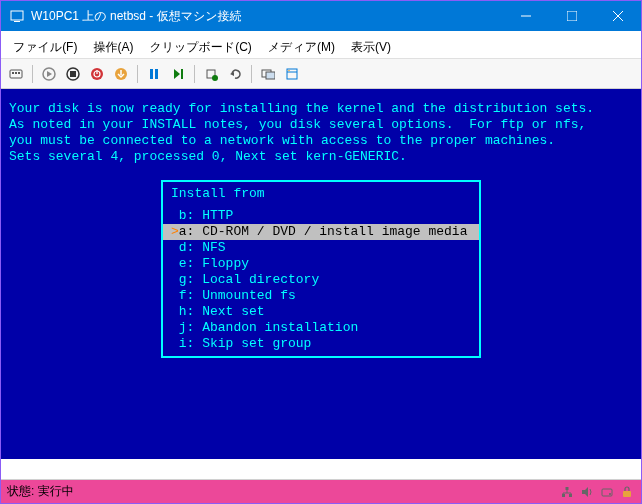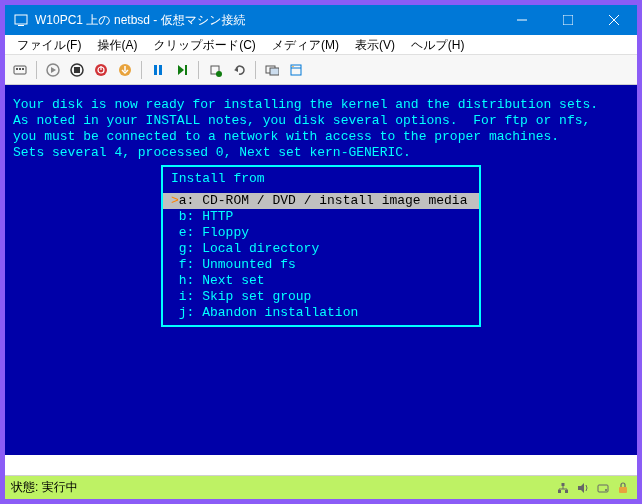--- a/index.html
+++ b/index.html
@@ -1,35 +1,35 @@
 <!DOCTYPE html>
 <html><head>
 <meta charset="utf-8">
 <style>
 * { margin: 0; padding: 0; box-sizing: border-box; }
 body { font-family: "Segoe UI", "Meiryo UI", sans-serif; font-size: 12px; background: #fff; }
-.window { width: 642px; height: 504px; border: 5px solid #8b5cf6; display: flex; flex-direction: column; }
+.window { width: 642px; height: 504px; border: 1px solid #8b5cf6; display: flex; flex-direction: column; }
 .titlebar { background: #0078d7; color: #fff; height: 30px; display: flex; align-items: center; padding-left: 8px; }
 .titlebar-icon { width: 16px; height: 16px; margin-right: 6px; display: flex; align-items: center; justify-content: center; }
 .titlebar-title { flex: 1; font-size: 12px; }
 .titlebar-btns { display: flex; height: 100%; }
 .tbtn { width: 46px; height: 100%; display: flex; align-items: center; justify-content: center; color: #fff; }
-.menubar { background: #fff; height: 20px; display: flex; align-items: flex-start; padding: 0 4px; border-bottom: 1px solid #e0e0e0; }
+.menubar { background: #fff; height: 28px; display: flex; align-items: flex-end; padding: 0 4px; border-bottom: 1px solid #e0e0e0; }
 .mitem { padding: 2px 8px; font-size: 12px; }
 .toolbar { background: #f7f7f7; height: 30px; display: flex; align-items: center; padding: 0 4px; gap: 2px; border-bottom: 1px solid #d0d0d0; }
 .tool { width: 22px; height: 22px; display: flex; align-items: center; justify-content: center; border-radius: 2px; }
 .sep { width: 1px; height: 18px; background: #c0c0c0; margin: 0 3px; }
 .terminal { flex: 1; background: #0000a8; color: #00ffff; font-family: "Courier New", monospace; font-size: 13px; line-height: 16px; padding: 12px 8px 8px 8px; overflow: hidden; position: relative; }
 .term-text { white-space: pre; }
-.menu-box { border: 2px solid #00ffff; margin: 4px auto 0; width: 320px; padding: 4px 0; }
+.menu-box { border: 2px solid #00ffff; margin: 15px auto 0; width: 320px; padding: 4px 0; }
 .menu-title { padding: 0 8px 6px; }
 .menu-item { padding: 0 8px; white-space: pre; }
 .menu-item.selected { background: #c0c0c0; color: #000; }
 .menu-item .cursor { color: #ff8000; }
-.statusbar { height: 24px; background: #bef264; border-top: 1px solid #d0d0d0; display: flex; align-items: center; padding: 0 6px; font-size: 12px; margin-top: 20px; }
+.statusbar { height: 24px; background: #ec4899; border-top: 1px solid #d0d0d0; display: flex; align-items: center; padding: 0 6px; font-size: 12px; margin-top: 20px; }
 .status-left { flex: 1; }
 .status-icons { display: flex; gap: 4px; align-items: center; }
 .sicn { width: 16px; height: 16px; display: flex; align-items: center; justify-content: center; color: #666; }
 </style>
 </head>
 <body>
 
 <div class="window">
   <div class="titlebar">
     <span class="titlebar-icon">
@@ -58,21 +58,20 @@
         </div>
     </div>
   </div>
 
   <div class="menubar">
     <div class="mitem">ファイル(F)</div>
     <div class="mitem">操作(A)</div>
     <div class="mitem">クリップボード(C)</div>
     <div class="mitem">メディア(M)</div>
     <div class="mitem">表示(V)</div>
-    <div class="mitem">ヘルプ(H)</div>
   </div>
 
   <div class="toolbar">
     <div class="tool">
         <svg width="16" height="16">
           <rect x="2" y="4" width="12" height="8" rx="1" fill="none" stroke="#555" stroke-width="1"></rect>
           <rect x="4" y="6" width="2" height="2" fill="#555"></rect>
           <rect x="7" y="6" width="2" height="2" fill="#555"></rect>
           <rect x="10" y="6" width="2" height="2" fill="#555"></rect>
         </svg>
@@ -148,28 +147,29 @@
 
   <div class="terminal">
     <div class="term-text">Your disk is now ready for installing the kernel and the distribution sets.</div>
     <div class="term-text">As noted in your INSTALL notes, you disk several options.  For ftp or nfs,</div>
     <div class="term-text">you must be connected to a network with access to the proper machines.</div>
     <div class="term-text"></div>
     <div class="term-text">Sets several 4, processed 0, Next set kern-GENERIC.</div>
     <div class="menu-box">
       <div class="menu-title">Install from</div>
       <div id="menu-items">
+          <div class="menu-item"> b: HTTP</div>
           <div class="menu-item selected"><span class="cursor">&gt;</span>a: CD-ROM / DVD / install image media</div>
-          <div class="menu-item"> b: HTTP</div>
+          <div class="menu-item"> d: NFS</div>
           <div class="menu-item"> e: Floppy</div>
           <div class="menu-item"> g: Local directory</div>
           <div class="menu-item"> f: Unmounted fs</div>
           <div class="menu-item"> h: Next set</div>
+          <div class="menu-item"> j: Abandon installation</div>
           <div class="menu-item"> i: Skip set group</div>
-          <div class="menu-item"> j: Abandon installation</div>
         </div>
     </div>
   </div>
 
   <div class="statusbar">
     <div class="status-left">状態: 実行中</div>
     <div class="status-icons">
       <span class="sicn">
           <svg width="14" height="14">
             <rect x="2" y="9" width="3" height="3" fill="#666"></rect>

